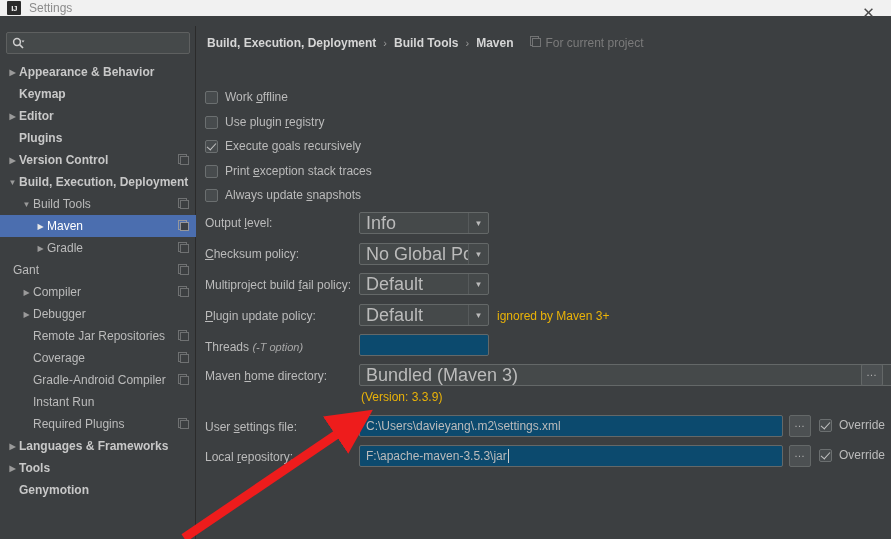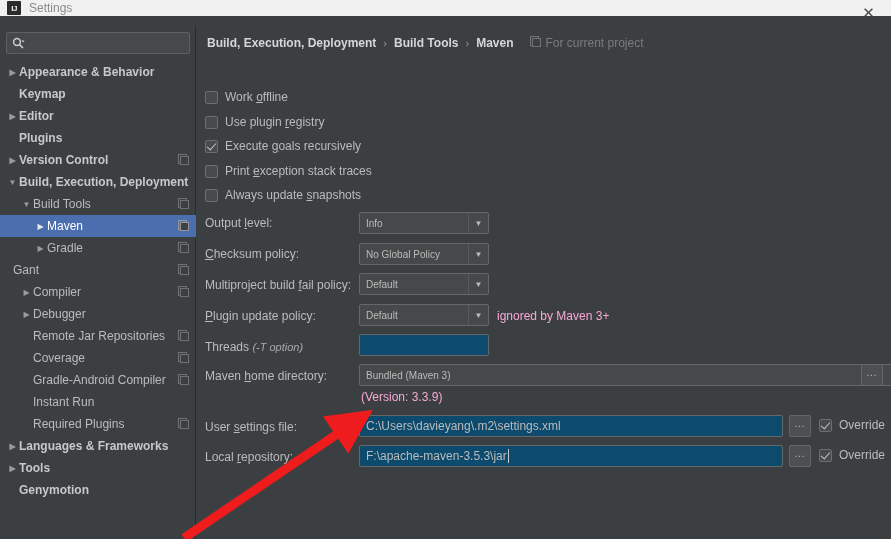--- a/index.html
+++ b/index.html
@@ -171,21 +171,21 @@
   .combo {
     position: absolute;
     height: 22px;
     background: #45494a;
     border: 1px solid #646868;
     border-radius: 2px;
     display: flex; align-items: center;
   }
   .combo .val {
     flex: 1;
-    font-size: 10px; color: #bbbbbb;
+    font-size: 18px; color: #bbbbbb;
     padding-left: 6px;
     white-space: nowrap; overflow: hidden;
   }
   .combo .arrowbtn {
     width: 20px; height: 20px;
     display: flex; align-items: center; justify-content: center;
     border-left: 1px solid #565a5b;
     color: #bbbbbb; font-size: 8px;
   }
 
@@ -213,21 +213,21 @@
     background: #4c5052;
     border: 1px solid #646868;
     border-radius: 2px;
     display: flex; align-items: center; justify-content: center;
     color: #b0b0b0; font-size: 11px;
     letter-spacing: 1px;
     padding-bottom: 6px;
   }
   .hint {
     position: absolute;
-    font-size: 12px; color: #f9a8d4;
+    font-size: 12px; color: #eab308;
     white-space: nowrap;
   }
   .override {
     position: absolute;
     display: flex; align-items: center;
     font-size: 12px; color: #bbbbbb;
     white-space: nowrap;
   }
 
   

